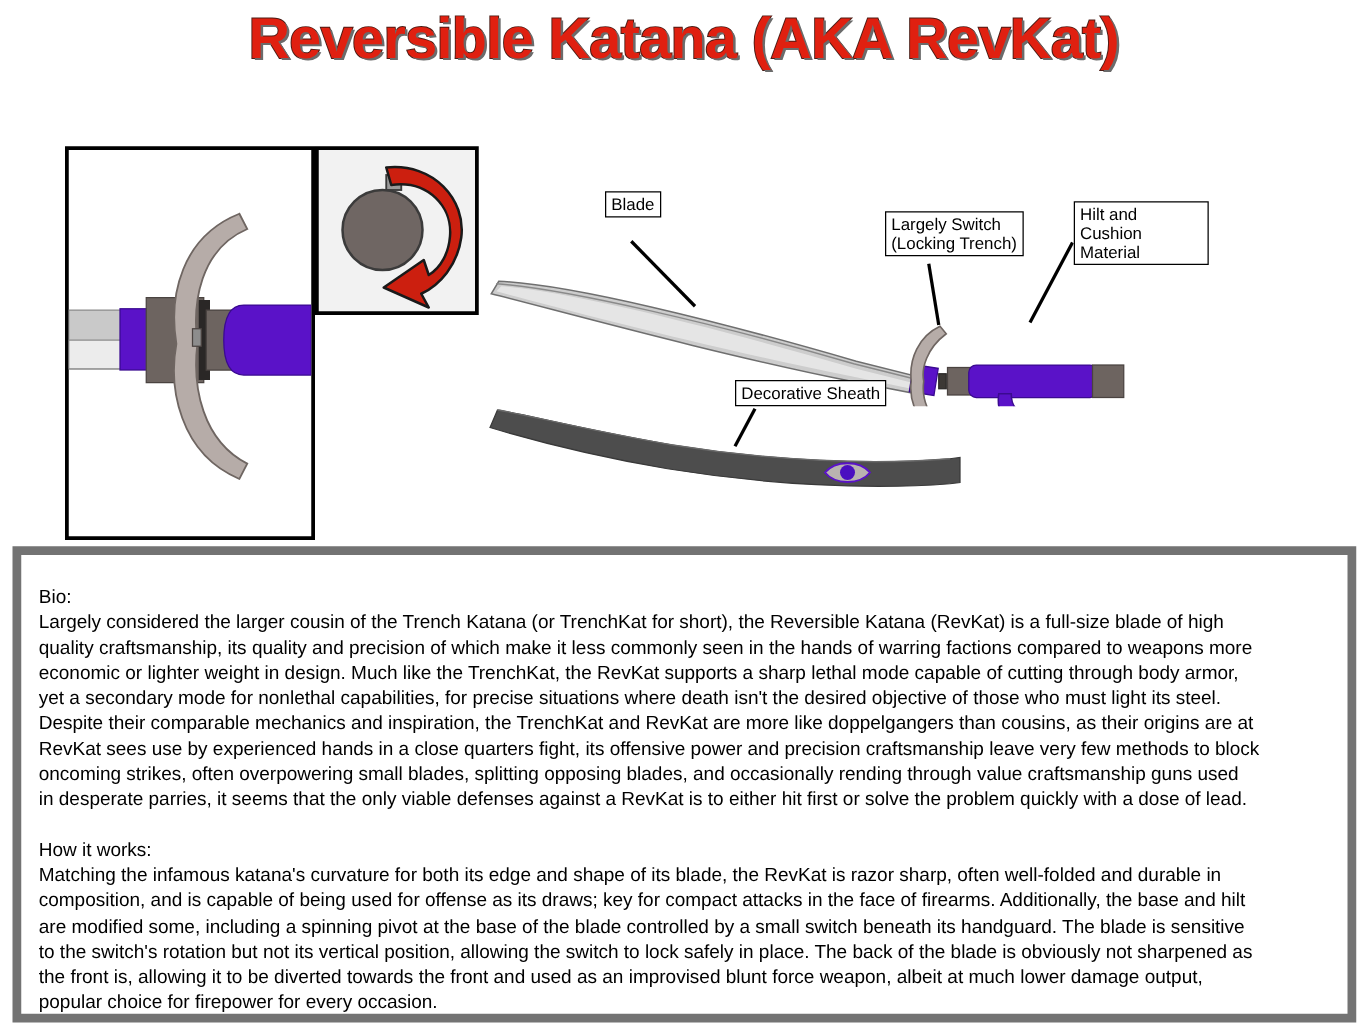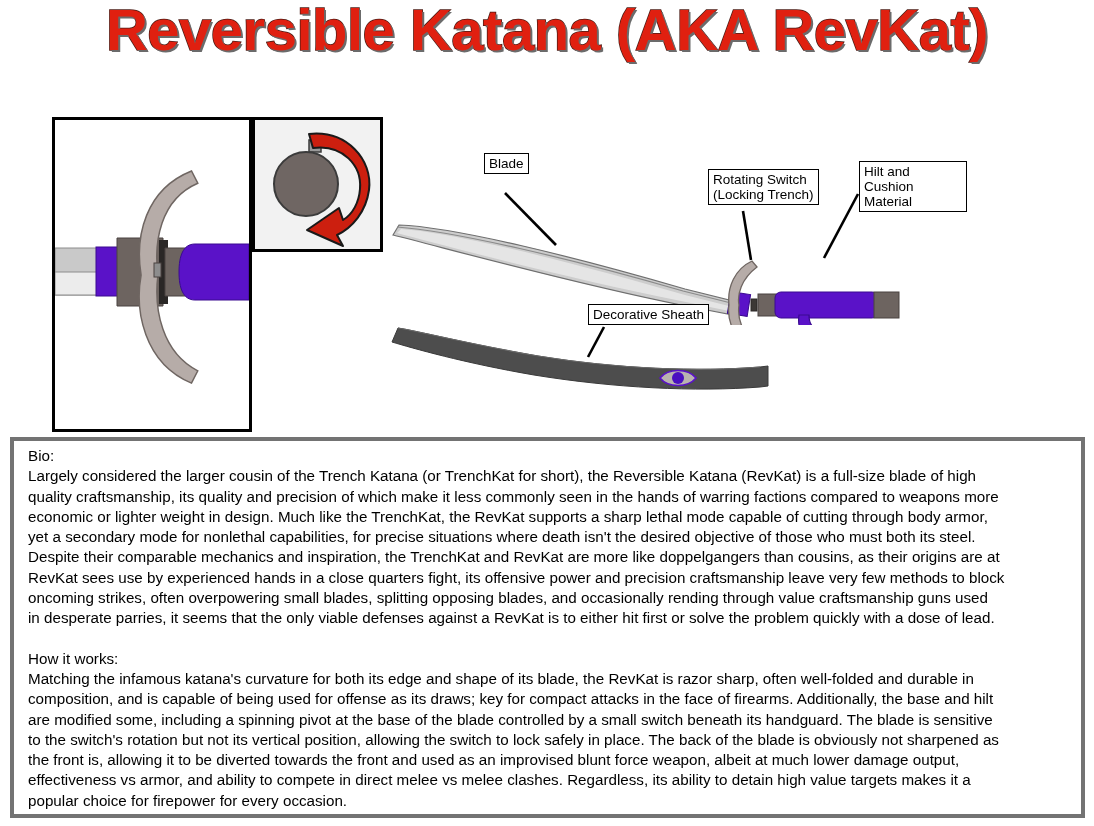--- a/index.html
+++ b/index.html
@@ -21,21 +21,21 @@
   }
 
   
   #title {
     position: absolute;
     left: 0; top: 2px;
     width: 1094px;
     text-align: center;
     font-family: "Liberation Sans", sans-serif;
     font-weight: bold;
-    font-size: 58px;
+    font-size: 46px;
     line-height: 56px;
     letter-spacing: -0.5px;
     color: #e02010;
     -webkit-text-stroke: 1.5px #4a1b14;
     paint-order: stroke fill;
     text-shadow: 2px 2px 0 #6b6b6b;
     white-space: nowrap;
   }
 
   
@@ -71,23 +71,23 @@
   #label-switch       { left: 708px; top: 74px; }
   #label-hilt         { left: 842px; top: 66px; width: 108px; margin-left: 17px; }
   #label-sheath       { left: 588px; top: 209px; }
 
   
   #textbox {
     position: absolute;
     left: 10px; top: 437px;
     width: 1075px; height: 381px;
     box-sizing: border-box;
-    border: 4px solid #737373;
-    background: #ffffff;
-    padding: 5px 12px 6px 14px;
+    border: 7px solid #737373;
+    background: #ffffff;
+    padding: 24px 12px 6px 14px;
   }
   .body-line {
     font-size: 15.2px;
     line-height: 20.3px;
     color: #000;
     margin: 0;
     white-space: pre-wrap;
   }
   .section-head { font-size: 15.2px; line-height: 20.3px; margin: 0; }
   .gap { height: 20px; }
@@ -179,41 +179,40 @@
     </svg>
 
     <svg style="position:absolute; left:0px; top:0px;" width="1094" height="340" viewBox="0 0 1094 340">
       <line x1="505" y1="98" x2="556" y2="150" stroke="#000" stroke-width="2.6"></line>
       <line x1="743" y1="116" x2="751" y2="165" stroke="#000" stroke-width="2.6"></line>
       <line x1="858" y1="99" x2="824" y2="163" stroke="#000" stroke-width="2.6"></line>
       <line x1="604" y1="232" x2="588" y2="262" stroke="#000" stroke-width="2.6"></line>
     </svg>
 
     <div class="label-box" id="label-blade">Blade</div>
-    <div class="label-box" id="label-switch">Rotating Switch
+    <div class="label-box" id="label-switch">Largely Switch
 (Locking Trench)</div>
     <div class="label-box" id="label-hilt">Hilt and Cushion
 Material</div>
     <div class="label-box" id="label-sheath">Decorative Sheath</div>
   </div>
 
   <div id="textbox">
     <p class="section-head">Bio:</p>
     <p class="body-line">Largely considered the larger cousin of the Trench Katana (or TrenchKat for short), the Reversible Katana (RevKat) is a full-size blade of high</p>
     <p class="body-line">quality craftsmanship, its quality and precision of which make it less commonly seen in the hands of warring factions compared to weapons more</p>
     <p class="body-line">economic or lighter weight in design. Much like the TrenchKat, the RevKat supports a sharp lethal mode capable of cutting through body armor,</p>
-    <p class="body-line">yet a secondary mode for nonlethal capabilities, for precise situations where death isn't the desired objective of those who must both its steel.</p>
+    <p class="body-line">yet a secondary mode for nonlethal capabilities, for precise situations where death isn't the desired objective of those who must light its steel.</p>
     <p class="body-line">Despite their comparable mechanics and inspiration, the TrenchKat and RevKat are more like doppelgangers than cousins, as their origins are at</p>
     <p class="body-line">RevKat sees use by experienced hands in a close quarters fight, its offensive power and precision craftsmanship leave very few methods to block</p>
     <p class="body-line">oncoming strikes, often overpowering small blades, splitting opposing blades, and occasionally rending through value craftsmanship guns used</p>
     <p class="body-line">in desperate parries, it seems that the only viable defenses against a RevKat is to either hit first or solve the problem quickly with a dose of lead.</p>
     <div class="gap"></div>
     <p class="section-head">How it works:</p>
     <p class="body-line">Matching the infamous katana's curvature for both its edge and shape of its blade, the RevKat is razor sharp, often well-folded and durable in</p>
     <p class="body-line">composition, and is capable of being used for offense as its draws; key for compact attacks in the face of firearms. Additionally, the base and hilt</p>
     <p class="body-line">are modified some, including a spinning pivot at the base of the blade controlled by a small switch beneath its handguard. The blade is sensitive</p>
     <p class="body-line">to the switch's rotation but not its vertical position, allowing the switch to lock safely in place. The back of the blade is obviously not sharpened as</p>
     <p class="body-line">the front is, allowing it to be diverted towards the front and used as an improvised blunt force weapon, albeit at much lower damage output,</p>
-    <p class="body-line">effectiveness vs armor, and ability to compete in direct melee vs melee clashes. Regardless, its ability to detain high value targets makes it a</p>
     <p class="body-line">popular choice for firepower for every occasion.</p>
   </div>
 
 </div>
 
 </body></html>

